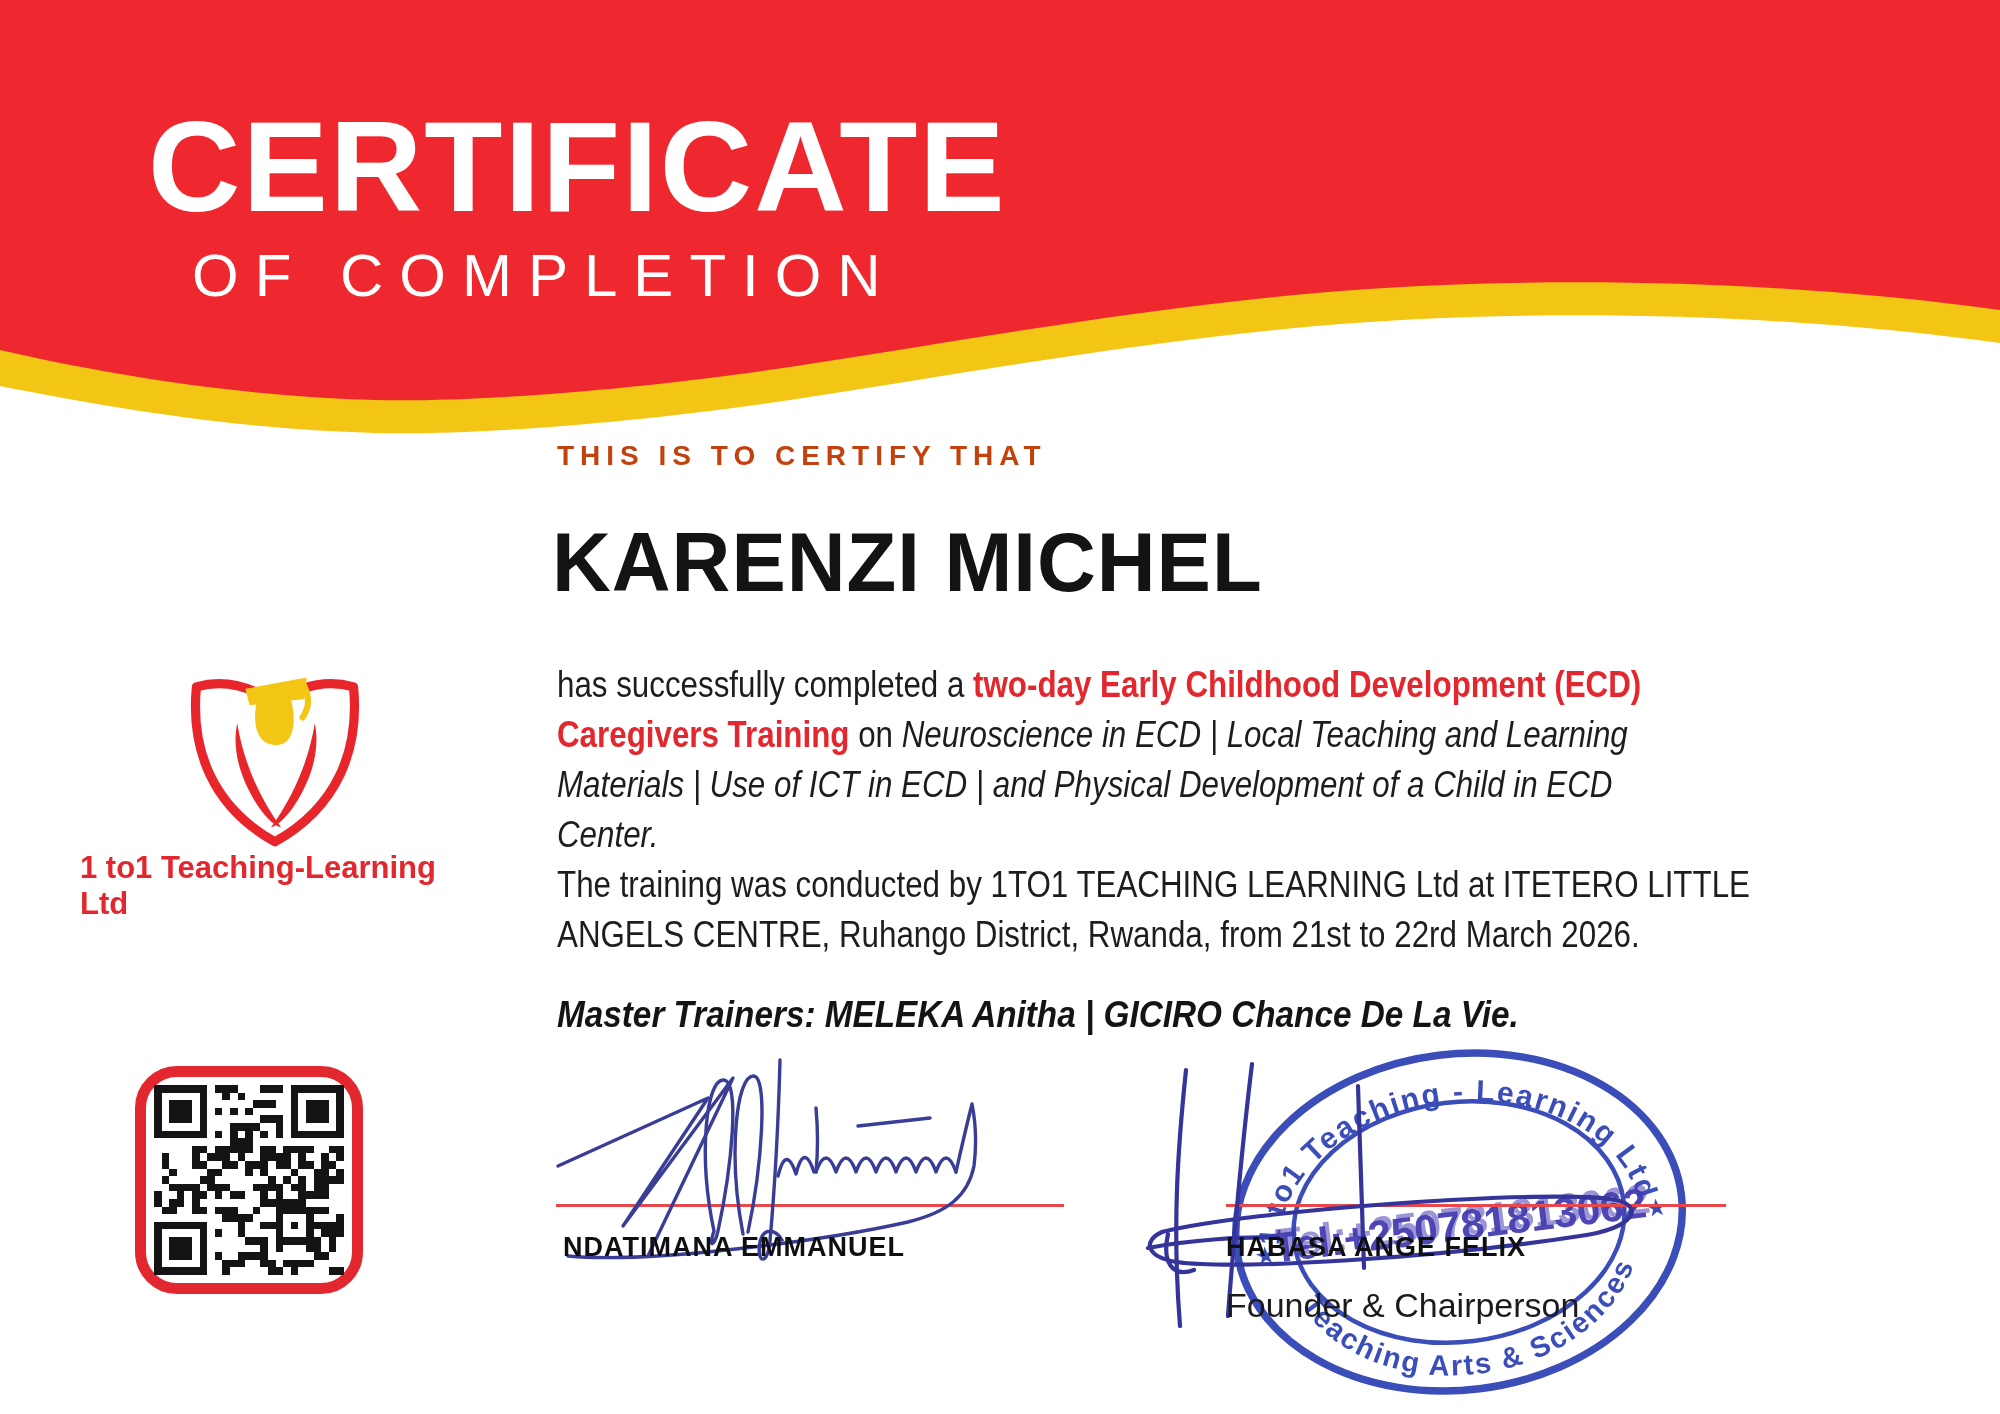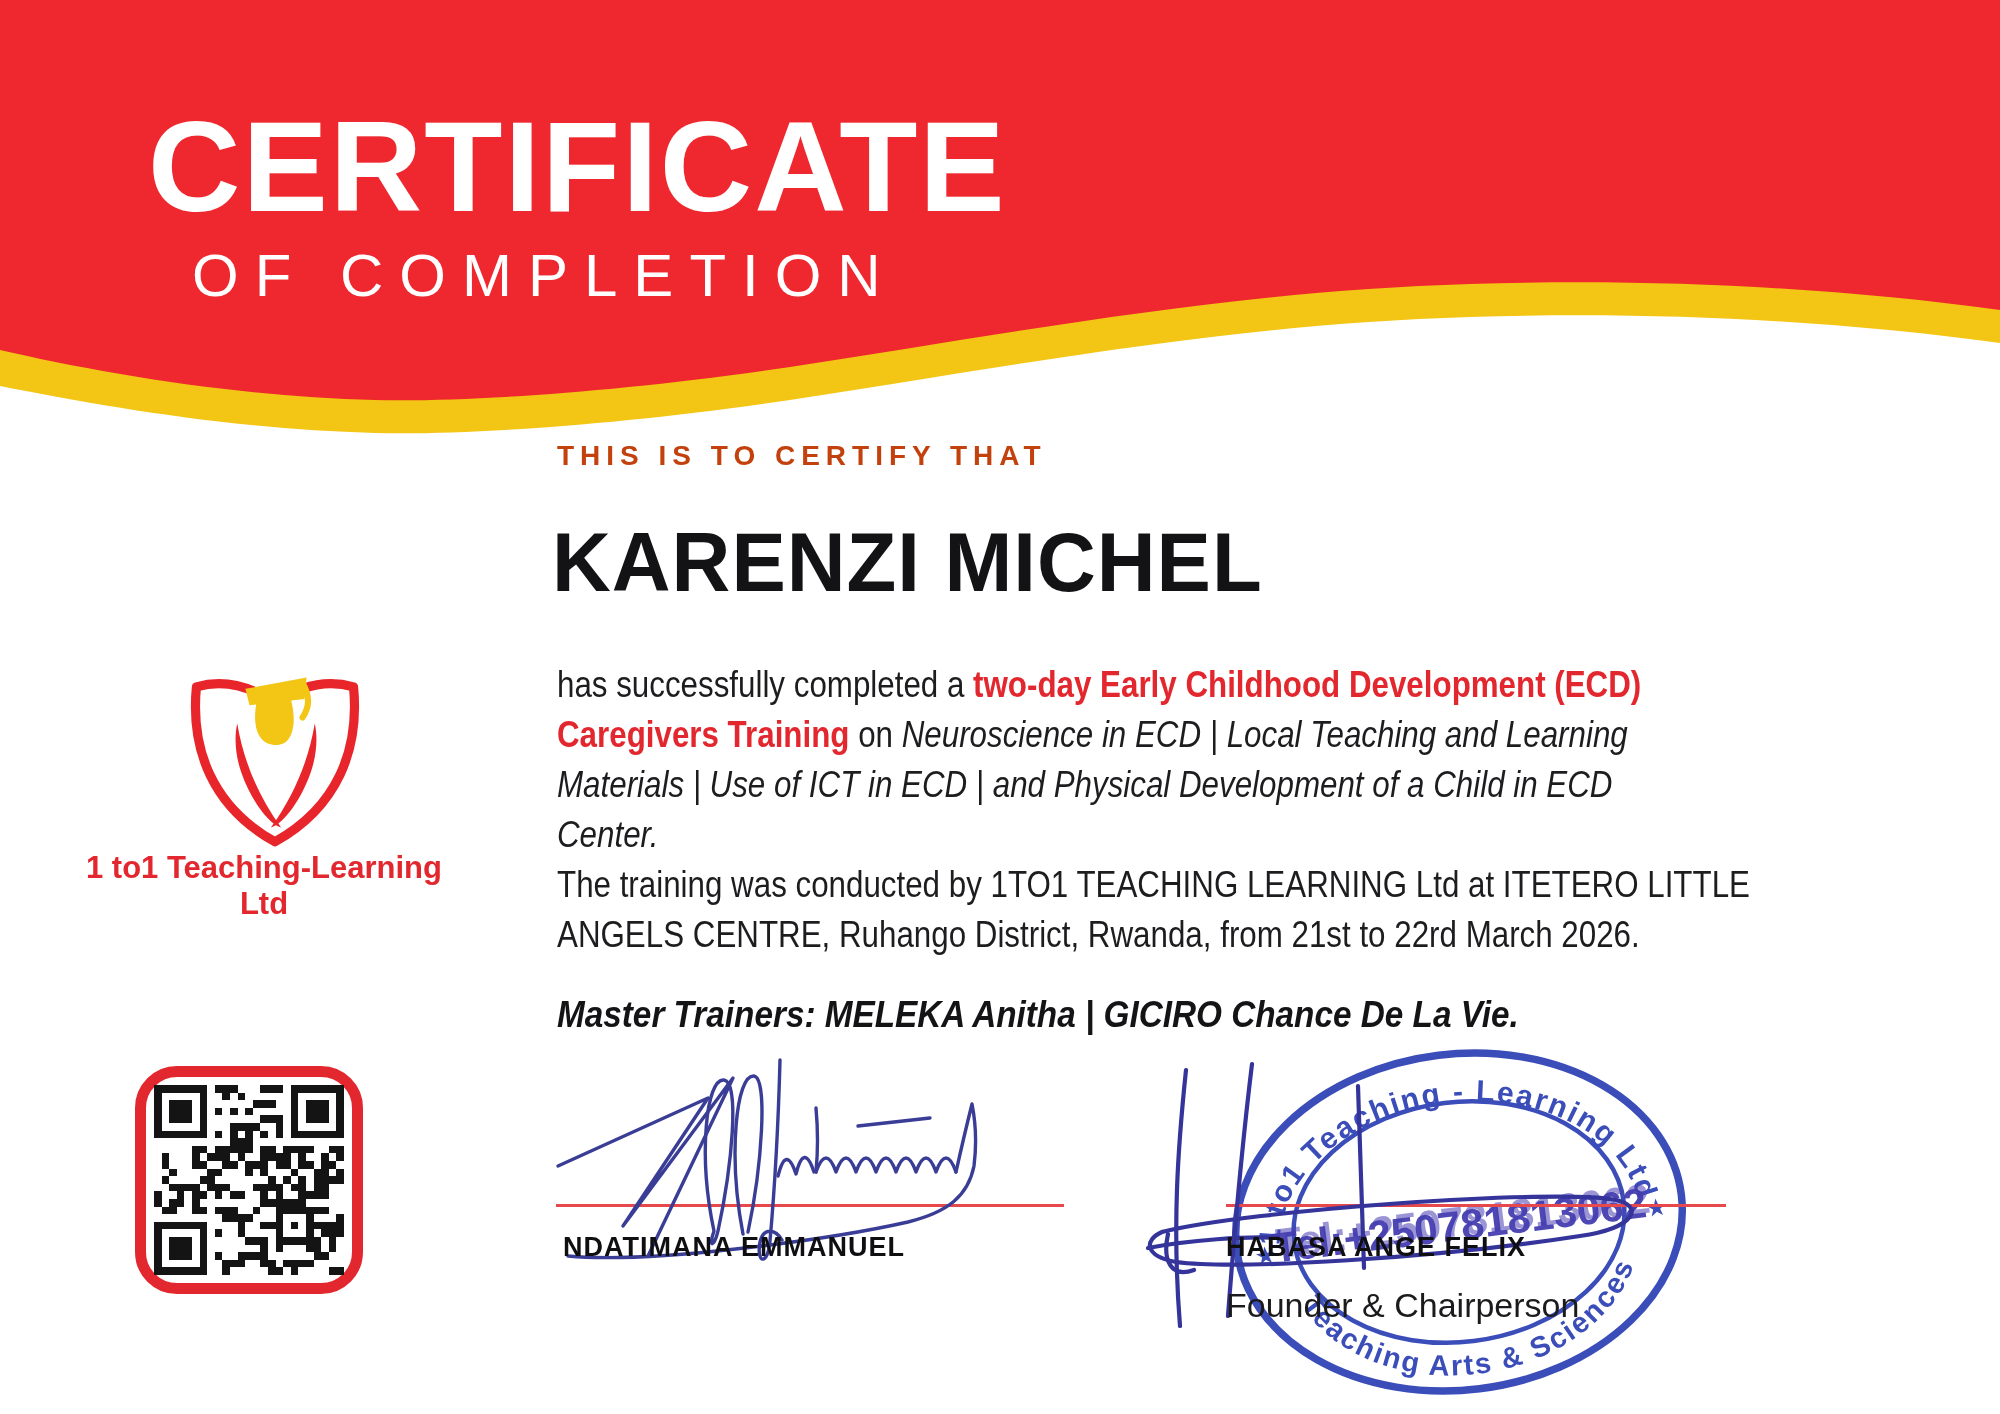--- a/index.html
+++ b/index.html
@@ -15,21 +15,21 @@
                    color:#ffffff;letter-spacing:16px;line-height:1.05;margin-left:40px;}
 
   
   .certify{position:absolute;left:557px;top:440px;font-size:28px;font-weight:700;
            letter-spacing:6px;color:#c2410c;}
   .recipient{position:absolute;left:552px;top:514px;font-size:84px;font-weight:700;
              letter-spacing:1px;color:#131316;transform:scaleX(.97);transform-origin:left top;}
 
   
   .logo-svg{position:absolute;left:184px;top:646px;}
-  .org-name{position:absolute;left:64px;top:850px;width:400px;text-align:center;
+  .org-name{position:absolute;left:80px;top:850px;width:400px;
             font-size:31px;font-weight:700;color:#E2282E;}
 
   
   .body-text{position:absolute;left:557px;top:660px;width:1500px;font-size:36px;
              line-height:50px;color:#1d1d20;transform:scaleX(.87);transform-origin:left top;}
   .body-text .red{color:#E2282E;font-weight:700;}
   .body-text .it{font-style:italic;}
   .master{position:absolute;left:557px;top:994px;font-size:37px;font-weight:700;
           font-style:italic;color:#141417;transform:scaleX(.9);transform-origin:left top;}
 

